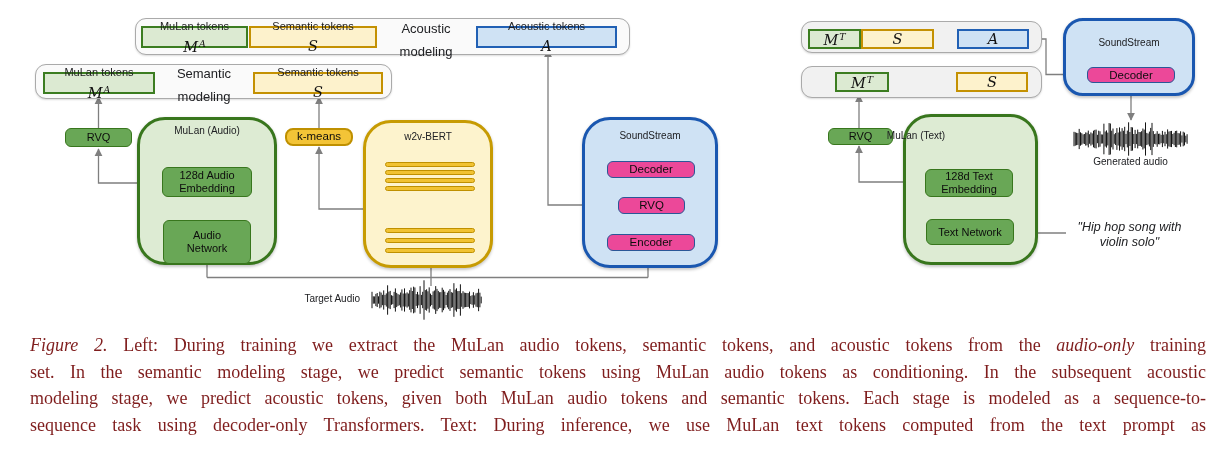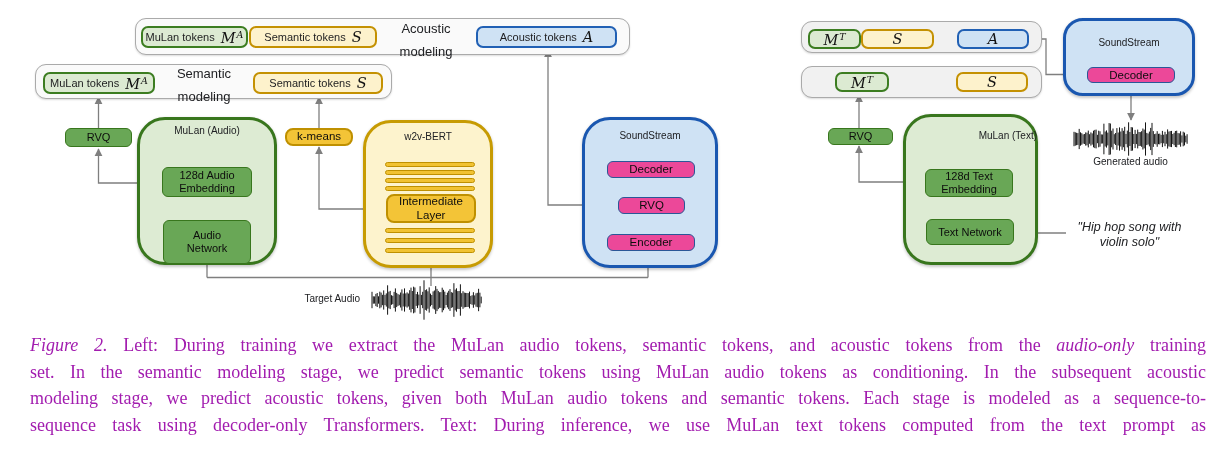--- a/index.html
+++ b/index.html
@@ -3,21 +3,21 @@
 <meta charset="utf-8">
 <style>
   html,body{margin:0;padding:0;background:#fff;}
   #canvas{position:relative;width:1232px;height:476px;background:#ffffff;overflow:hidden;
           font-family:"Liberation Sans",sans-serif;color:#1d1d1f;}
   .abs{position:absolute;box-sizing:border-box;}
   
   .cont{border:1.5px solid #aaaaaa;border-radius:11px;background:#fafafa;box-shadow:0 1px 2px rgba(0,0,0,.14);}
   .cont.gray{background:#f1f1f1;}
   
-  .tok{border-radius:7px;display:flex;align-items:center;justify-content:center;gap:6px;font-size:11px;white-space:nowrap;}
+  .tok{border-radius:0;display:flex;align-items:center;justify-content:center;gap:6px;font-size:11px;white-space:nowrap;flex-direction:column;}
   .tok.green{background:#dcead2;border:2px solid #3c7d21;}
   .tok.yellow{background:#fdf2cc;border:2px solid #c49102;}
   .tok.blue{background:#cfe2f4;border:2px solid #2160b4;}
   .math{font-family:"DejaVu Serif",serif;font-style:italic;font-size:14.5px;color:#111;}
   .math sup{font-size:9.5px;vertical-align:5px;margin-left:1px;}
   
   .big{border-radius:28px;box-shadow:0 1.5px 3px rgba(0,0,0,.22);}
   .big.green{background:#ddebd3;border:3.5px solid #38761d;}
   .big.yellow{background:#fdf3cd;border:3.5px solid #c79b02;}
   .big.blue{background:#cfe2f4;border:3.5px solid #1a57b0;}
@@ -27,21 +27,21 @@
          font-size:11px;line-height:13px;border-radius:6px;white-space:pre-line;color:#0d0d0d;}
   .inner.green{background:#69a756;border:1.6px solid #38761d;}
   .inner.blue{background:#ec4899;border:1.6px solid #2b5797;font-size:11.5px;}
   .inner.yellow{background:#f3c437;border:2px solid #bf9000;border-radius:8px;font-size:11.5px;line-height:13.5px;}
   .bar{position:absolute;background:#f1c232;border:1px solid #bf9000;border-radius:3px;box-sizing:border-box;}
   .mlabel{font-size:13px;line-height:15px;text-align:center;color:#202124;}
   .note{font-size:10px;color:#202124;}
   .prompt{font-size:12.5px;font-style:italic;text-align:center;line-height:15px;color:#202124;white-space:pre-line;}
   
   .caption{position:absolute;left:30px;top:332px;width:1176px;font-family:"Liberation Serif",serif;
-           font-size:18px;line-height:26.6px;color:#a21caf;}
+           font-size:18px;line-height:26.6px;color:#7f1d1d;}
   .cl{white-space:normal;}
   .cl.j{text-align:justify;text-align-last:justify;}
   svg .ar{stroke:#7f7f7f;stroke-width:1.3;fill:none;}
   svg .wv{fill:none;}
 </style>
 </head>
 <body>
 
 <div id="canvas">
 
@@ -132,24 +132,20 @@
   <div class="abs inner yellow" style="left:285px;top:128px;width:68px;height:18px;">
     <span>k-means</span>
   </div>
 
   <div class="abs big yellow" style="left:363px;top:120px;width:130px;height:148px;"></div>
   <div class="abs title" style="left:363px;top:131px;width:130px;">w2v-BERT</div>
   <div class="bar" style="left:385px;top:162px;width:90px;height:4.5px;"></div>
   <div class="bar" style="left:385px;top:170px;width:90px;height:4.5px;"></div>
   <div class="bar" style="left:385px;top:178px;width:90px;height:4.5px;"></div>
   <div class="bar" style="left:385px;top:186px;width:90px;height:4.5px;"></div>
-  <div class="abs inner yellow" style="left:386px;top:194px;width:90px;height:29px;">
-    <span>Intermediate
-Layer</span>
-  </div>
   <div class="bar" style="left:385px;top:228px;width:90px;height:5px;"></div>
   <div class="bar" style="left:385px;top:238px;width:90px;height:5px;"></div>
   <div class="bar" style="left:385px;top:248px;width:90px;height:5px;"></div>
 
   <div class="abs big blue" style="left:582px;top:117px;width:136px;height:151px;"></div>
   <div class="abs title" style="left:582px;top:130px;width:136px;">SoundStream</div>
   <div class="abs inner blue" style="left:607px;top:161px;width:88px;height:17px;">
     <span>Decoder</span>
   </div>
   <div class="abs inner blue" style="left:618px;top:197px;width:67px;height:17px;">
@@ -179,21 +175,21 @@
   </div>
   <div class="abs tok yellow" style="left:956px;top:72px;width:72px;height:20px;">
     <span class="math">S</span>
   </div>
 
   <div class="abs inner green" style="left:828px;top:128px;width:65px;height:17px;">
     <span>RVQ</span>
   </div>
 
   <div class="abs big green" style="left:903px;top:114px;width:135px;height:151px;"></div>
-  <div class="abs title" style="left:894px;top:130px;width:143px;text-align:right;">MuLan (Text)</div>
+  <div class="abs title" style="left:850px;top:130px;width:132px;">MuLan (Text)</div>
   <div class="abs inner green" style="left:925px;top:169px;width:88px;height:28px;">
     <span>128d Text
 Embedding</span>
   </div>
   <div class="abs inner green" style="left:926px;top:219px;width:88px;height:26px;">
     <span>Text Network</span>
   </div>
 
   <div class="abs big blue" style="left:1063px;top:18px;width:132px;height:78px;border-radius:20px;"></div>
   <div class="abs title" style="left:1063px;top:37px;width:132px;">SoundStream</div>

